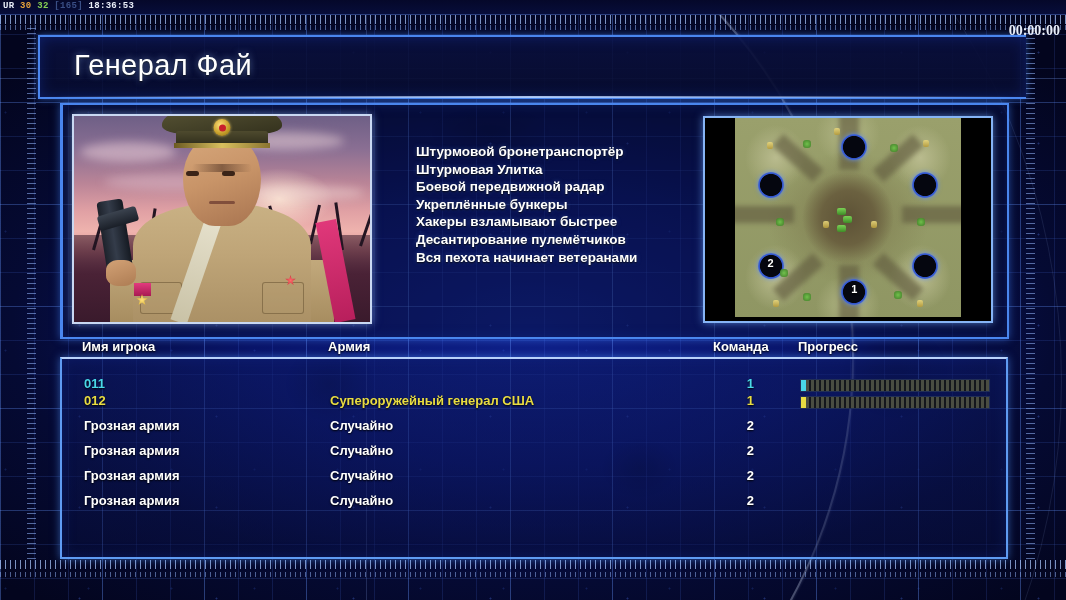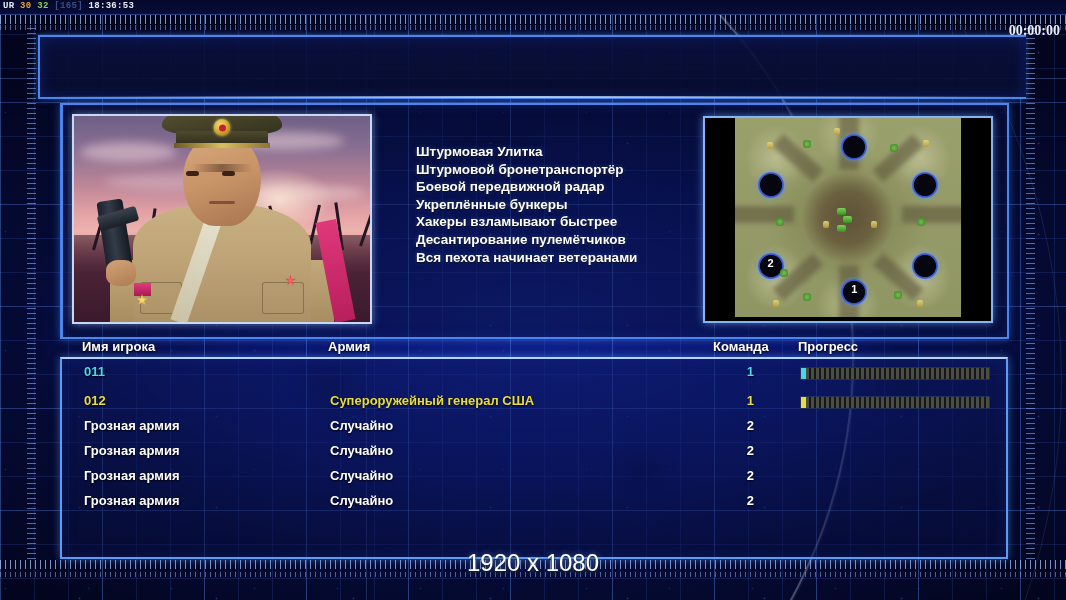--- a/index.html
+++ b/index.html
@@ -254,20 +254,21 @@
       <span class="w">UR</span>
       <span class="o">30</span>
       <span class="g">32</span>
       <span class="dim">[165]</span>
       <span class="w">18:36:53</span>
     </div>
     <div class="clock">00:00:00</div>
   </div>
 
   <div class="title-panel">
+    <div class="title-text">Генерал Фай</div>
     <div class="glow-line" style="left:0;right:0;bottom:-1px;"></div>
   </div>
 
   <div class="main-frame"></div>
 
   <div class="portrait-wrap">
     <div class="portrait">
       <div class="p-sky"></div>
       <div class="p-sun"></div>
       <div class="p-cloud" style="left:6px;top:26px;width:96px;height:20px;background:rgba(235,205,215,.55);"></div>
@@ -303,22 +304,22 @@
       <div class="p-capband"></div>
       <div class="p-capgold"></div>
       <div class="p-badge"></div>
       <div class="p-gun"></div>
       <div class="p-gun2"></div>
       <div class="p-hand"></div>
     </div>
   </div>
 
   <div class="abilities">
+    <div class="ability">Штурмовой бронетранспортёр</div>
     <div class="ability">Штурмовая Улитка</div>
-    <div class="ability">Штурмовой бронетранспортёр</div>
     <div class="ability">Боевой передвижной радар</div>
     <div class="ability">Укреплённые бункеры</div>
     <div class="ability">Хакеры взламывают быстрее</div>
     <div class="ability">Десантирование пулемётчиков</div>
     <div class="ability">Вся пехота начинает ветеранами</div>
   </div>
 
   <div class="map-wrap">
     <div class="map-img">
       <div class="map-road" style="left:46%;top:-4%;width:9%;height:30%;"></div>
@@ -371,21 +372,21 @@
 
   <div class="list-headers">
     <div class="lh" style="left:22px;">Имя игрока</div>
     <div class="lh" style="left:268px;">Армия</div>
     <div class="lh" style="left:653px;">Команда</div>
     <div class="lh" style="left:738px;">Прогресс</div>
   </div>
 
   <div class="list-panel">
 
-    <div class="row" style="top:2px;padding-left:20px;">
+    <div class="row" style="top:14px;padding-left:20px;">
       <div class="cell c-name" style="color:#49d8e8;">011</div>
       <div class="cell c-team" style="color:#49d8e8;">1</div>
       <div class="pbar">
         <div class="pbar-cells"></div>
         <div class="pbar-fill" style="background:#49d8e8;"></div>
       </div>
     </div>
 
     <div class="row" style="top:31px;">
       <div class="cell c-name" style="color:#e8dc42;">012</div>
@@ -416,15 +417,14 @@
     </div>
 
     <div class="row" style="top:131px;">
       <div class="cell c-name" style="color:#ffffff;">Грозная армия</div>
       <div class="cell c-army" style="color:#ffffff;">Случайно</div>
       <div class="cell c-team" style="color:#ffffff;">2</div>
     </div>
 
   </div>
 
-  <div class="resolution">1920 x 1080</div>
 
 </div>
 
 </body></html>

